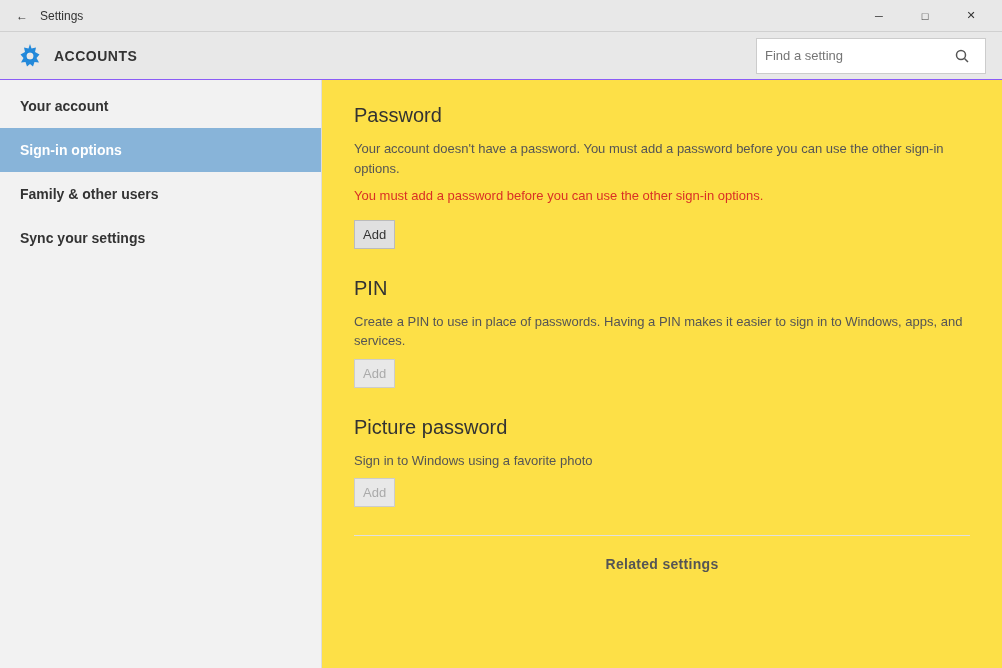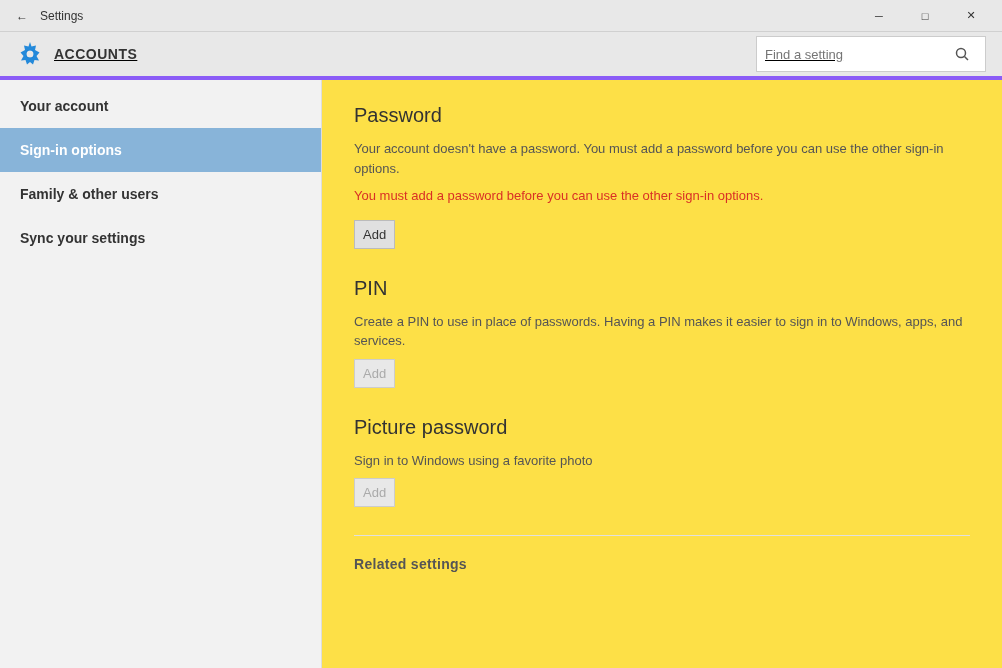--- a/index.html
+++ b/index.html
@@ -52,22 +52,21 @@
       color: #333;
     }
 
     
     .app-header {
       display: flex;
       align-items: center;
       background: #e8e8e8;
       height: 48px;
       padding: 0 16px;
-      border-bottom: 4px solid #8b5cf6;
-      text-decoration: underline;
+      border-bottom: 1px solid #8b5cf6;
     }
     .app-header-icon {
       width: 28px;
       height: 28px;
       margin-right: 10px;
     }
     .gear-svg { width: 28px; height: 28px; }
     .app-header-title {
       font-size: 14px;
       font-weight: 600;
@@ -173,20 +172,21 @@
     .divider {
       border: none;
       border-top: 1px solid #e0e0e0;
       margin-bottom: 20px;
     }
     .related-title {
       font-size: 14px;
       font-weight: 600;
       color: #555;
       letter-spacing: 0.3px;
+      text-align: center;
     }
   </style>
 </head>
 <body>
 
 <div class="title-bar">
   <div class="title-bar-back">
     <span>←</span>
   </div>
   <span class="title-bar-text">Settings</span>

